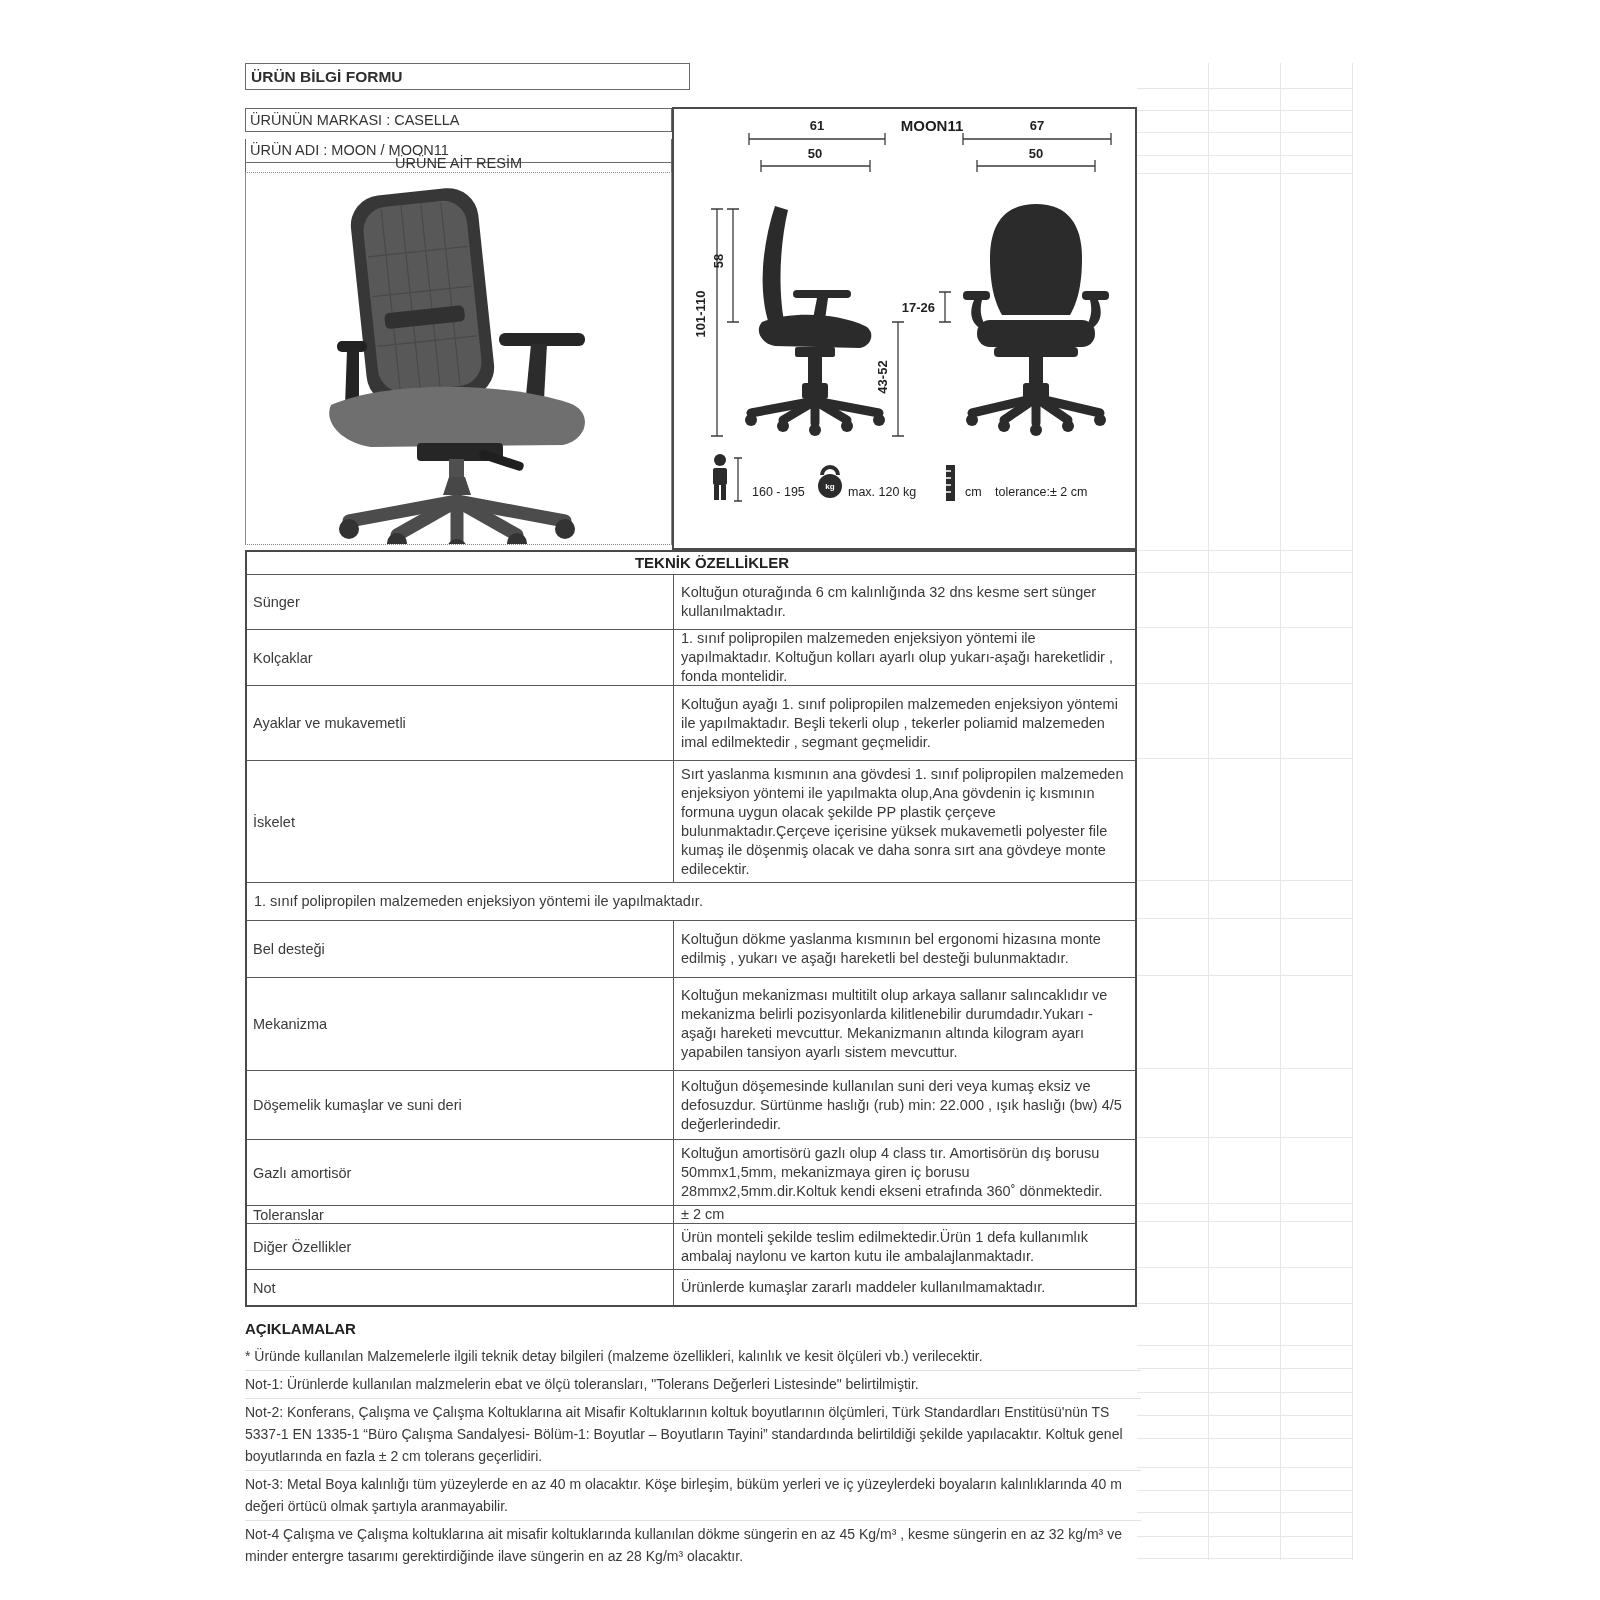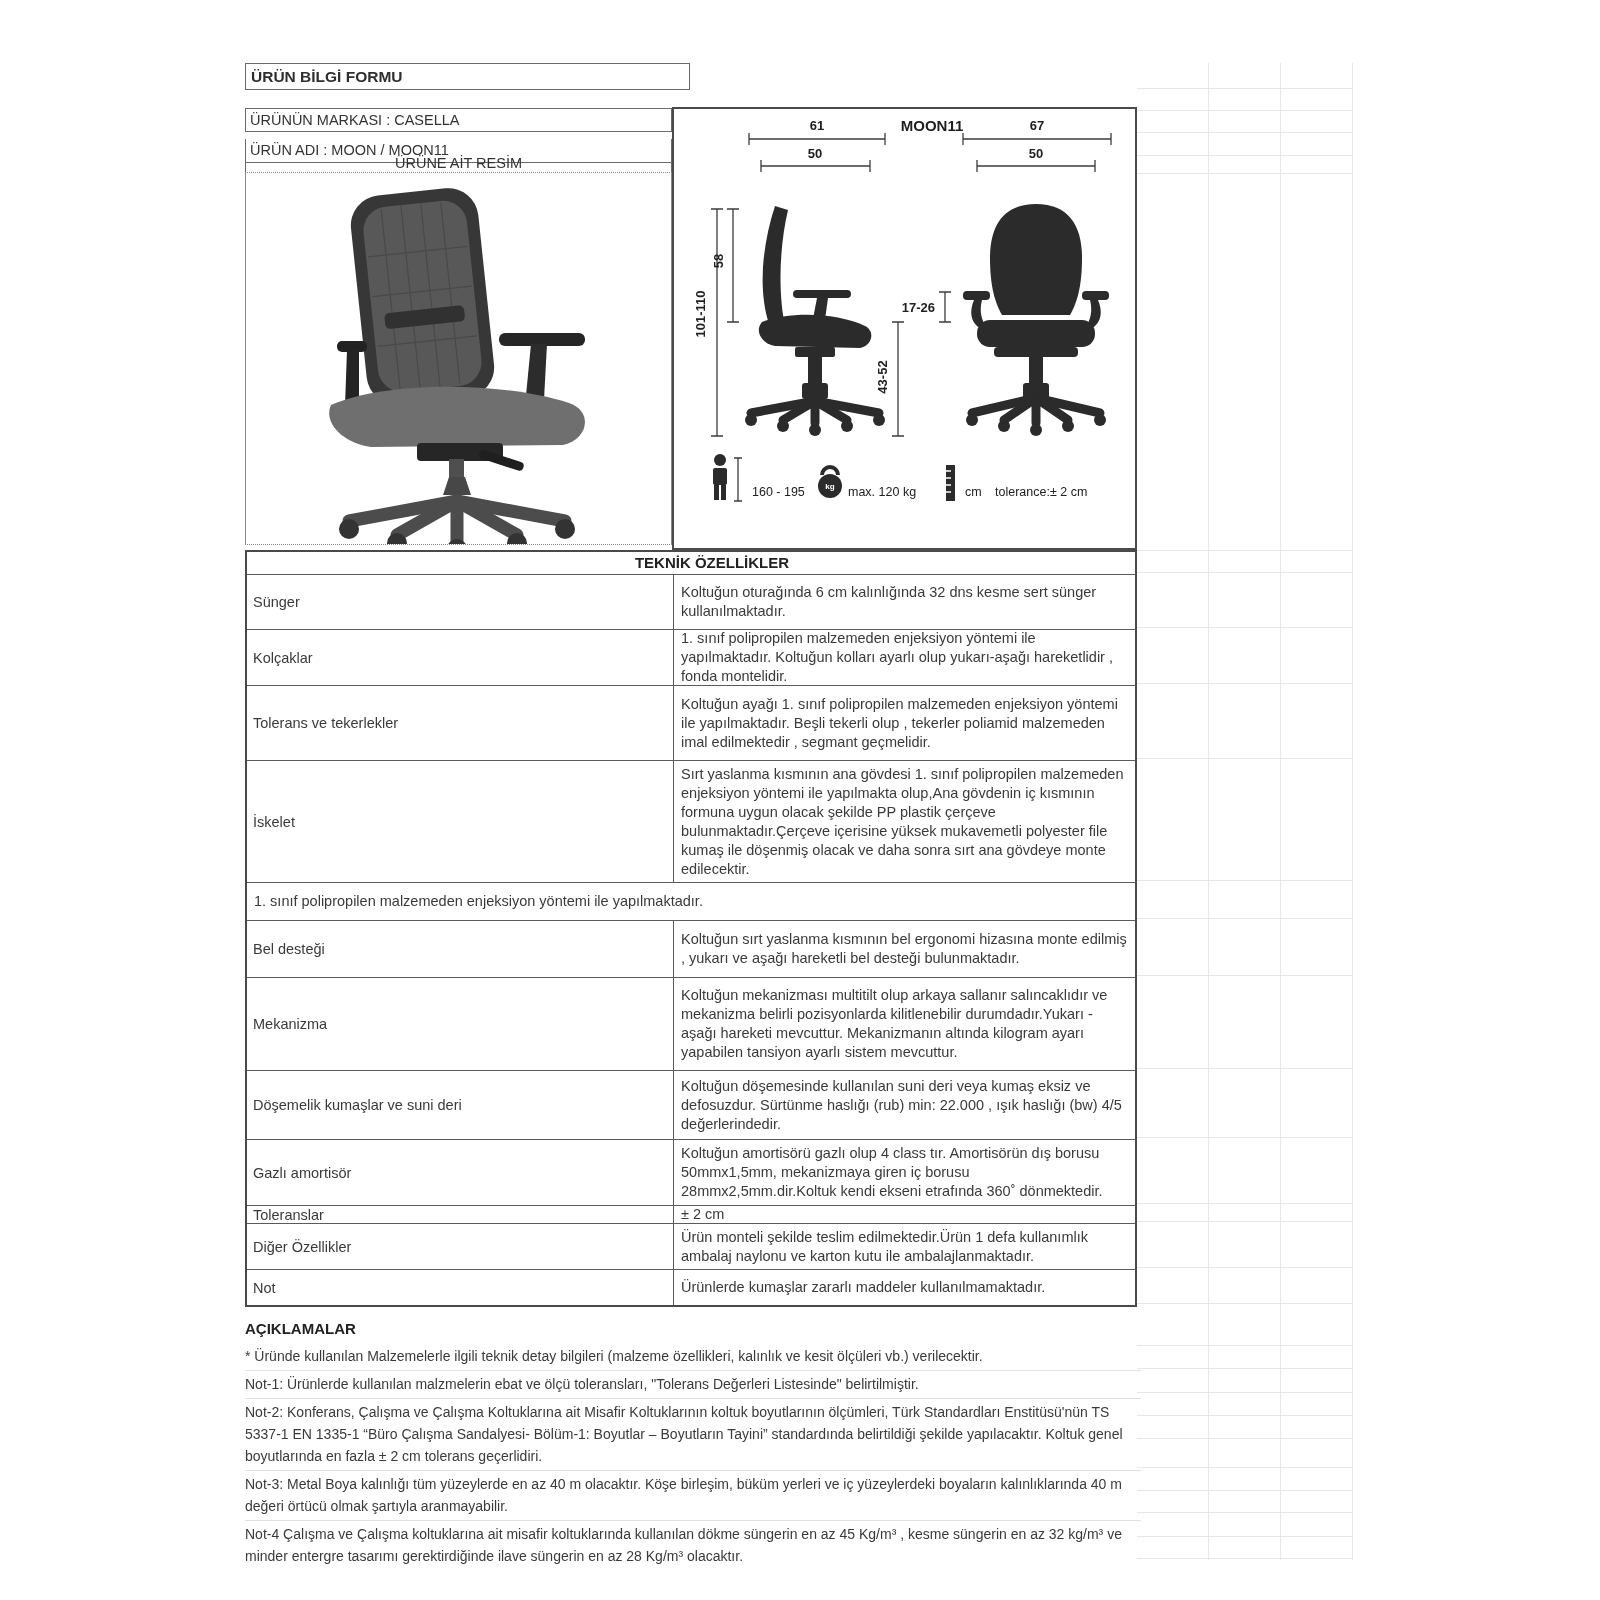--- a/index.html
+++ b/index.html
@@ -216,33 +216,33 @@
   <div class="thead">TEKNİK ÖZELLİKLER</div>
   <div class="trow" style="height:55px">
     <div class="tlabel">Sünger</div>
     <div class="tdesc">Koltuğun oturağında 6 cm  kalınlığında 32 dns kesme sert sünger kullanılmaktadır.</div>
   </div>
   <div class="trow" style="height:56px">
     <div class="tlabel">Kolçaklar</div>
     <div class="tdesc">1. sınıf polipropilen malzemeden enjeksiyon yöntemi ile yapılmaktadır. Koltuğun kolları ayarlı olup yukarı-aşağı hareketlidir , fonda montelidir.</div>
   </div>
   <div class="trow" style="height:75px">
-    <div class="tlabel">Tolerans ve tekerlekler</div>
+    <div class="tlabel">Ayaklar ve mukavemetli</div>
     <div class="tdesc">Koltuğun ayağı 1. sınıf  polipropilen malzemeden enjeksiyon yöntemi ile yapılmaktadır. Beşli tekerli olup , tekerler poliamid malzemeden imal edilmektedir , segmant geçmelidir.</div>
   </div>
   <div class="trow" style="height:122px">
     <div class="tlabel">İskelet</div>
     <div class="tdesc">Sırt yaslanma kısmının ana gövdesi  1. sınıf polipropilen malzemeden enjeksiyon yöntemi ile yapılmakta olup,Ana gövdenin iç kısmının formuna uygun olacak şekilde PP plastik çerçeve bulunmaktadır.Çerçeve içerisine yüksek mukavemetli polyester file kumaş ile döşenmiş olacak ve daha sonra sırt ana gövdeye monte edilecektir.</div>
   </div>
   <div class="trow" style="height:38px">
     <div class="tdesc">1. sınıf polipropilen malzemeden enjeksiyon yöntemi ile yapılmaktadır.</div>
   </div>
   <div class="trow" style="height:57px">
     <div class="tlabel">Bel desteği</div>
-    <div class="tdesc">Koltuğun sırt yaslanma kısmının bel ergonomi hizasına monte edilmiş , yukarı ve aşağı hareketli bel desteği bulunmaktadır.</div>
+    <div class="tdesc">Koltuğun dökme yaslanma kısmının bel ergonomi hizasına monte edilmiş , yukarı ve aşağı hareketli bel desteği bulunmaktadır.</div>
   </div>
   <div class="trow" style="height:93px">
     <div class="tlabel">Mekanizma</div>
     <div class="tdesc">Koltuğun mekanizması multitilt olup arkaya sallanır salıncaklıdır ve mekanizma belirli pozisyonlarda kilitlenebilir durumdadır.Yukarı - aşağı hareketi mevcuttur. Mekanizmanın altında kilogram ayarı yapabilen tansiyon ayarlı sistem mevcuttur.</div>
   </div>
   <div class="trow" style="height:69px">
     <div class="tlabel">Döşemelik kumaşlar ve suni deri</div>
     <div class="tdesc">Koltuğun döşemesinde kullanılan suni deri veya kumaş eksiz ve defosuzdur. Sürtünme haslığı (rub) min: 22.000 , ışık haslığı (bw) 4/5 değerlerindedir.</div>
   </div>
   <div class="trow" style="height:66px">

